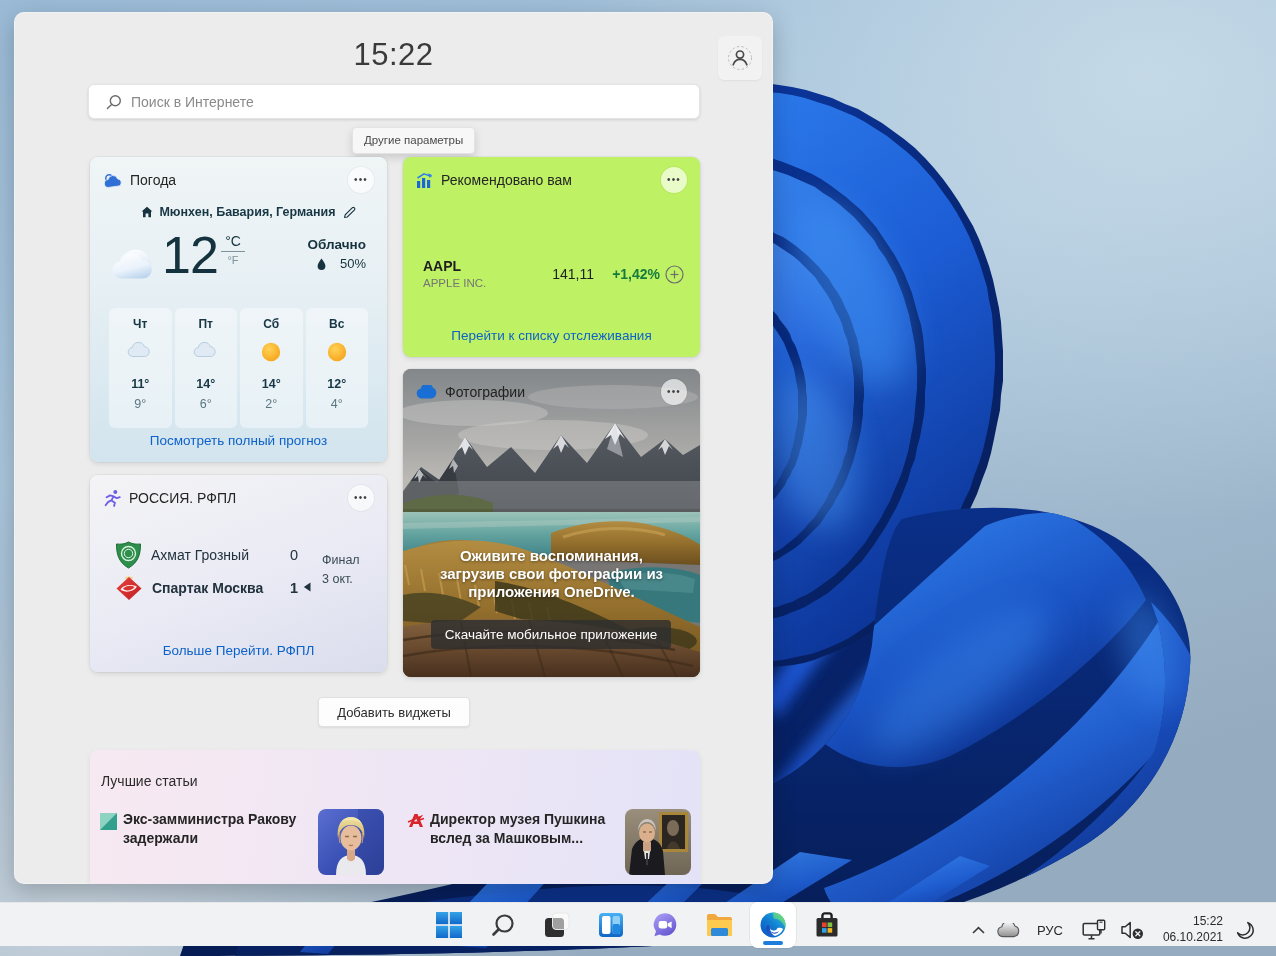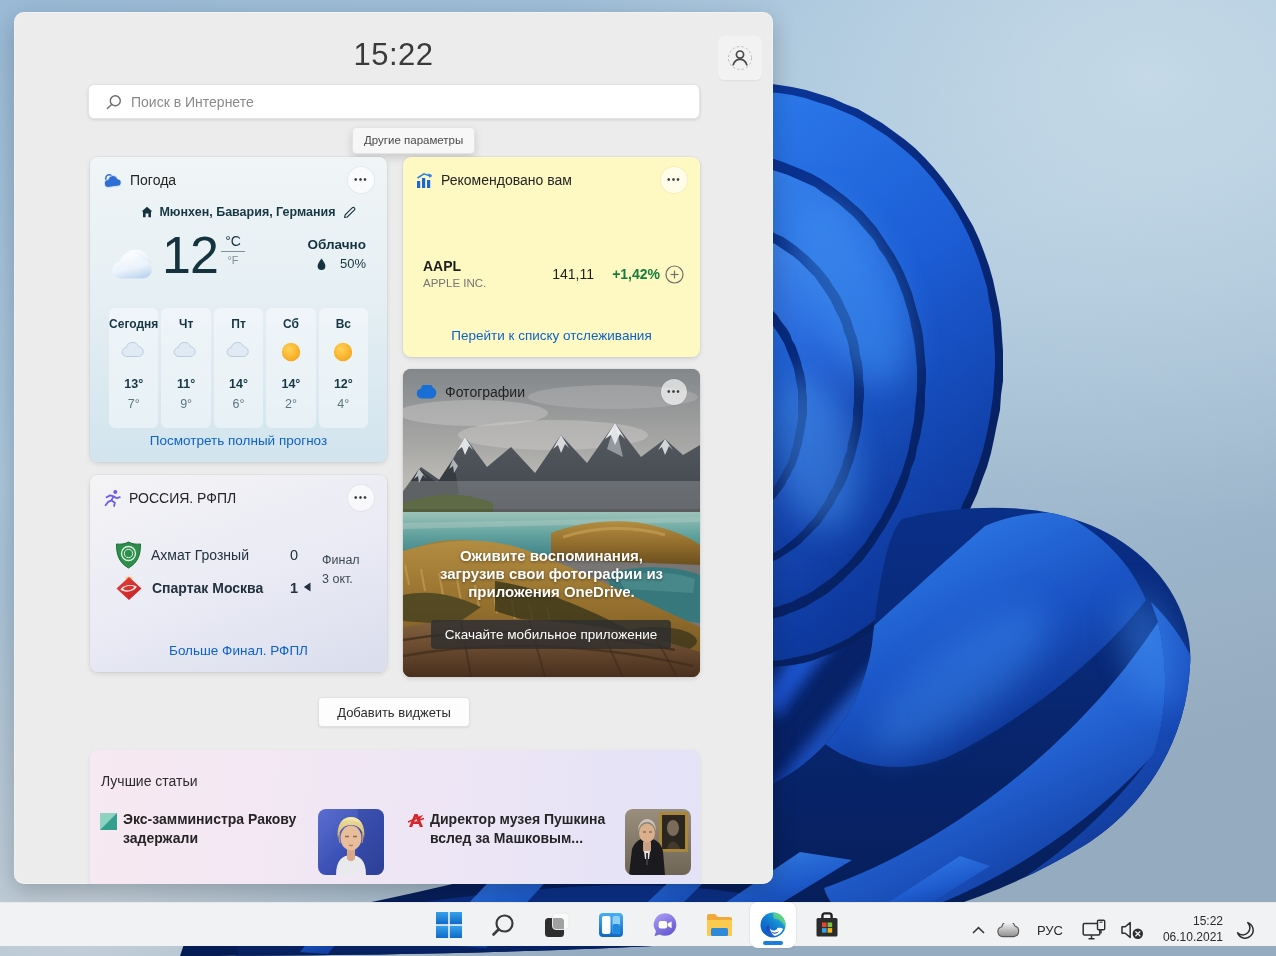--- a/index.html
+++ b/index.html
@@ -89,21 +89,21 @@
   .w-day {
     flex:1; background:rgba(255,255,255,0.42); border-radius:6px;
     display:flex; flex-direction:column; align-items:center; color:#173744;
   }
   .w-day .d { font-size:12px; font-weight:bold; margin-top:9px; }
   .w-day .ic { margin-top:9px; height:24px; }
   .w-day .hi { font-size:12.5px; font-weight:bold; margin-top:13px; }
   .w-day .lo { font-size:12.5px; color:#5c7681; margin-top:6px; }
 
   
-  .stocks { left:389px; top:145px; width:297px; height:200px; background:#fef9c3; }
+  .stocks { left:389px; top:145px; width:297px; height:200px; background:#bef264; }
   .s-row { position:absolute; left:20px; right:16px; height:34px; }
   .s-row.r1 { top:55px; }
   .s-row.r2 { top:101px; }
   .s-tick { position:absolute; left:0; top:0; font-size:14px; font-weight:bold; color:#1f1f1f; }
   .s-name { position:absolute; left:0; top:19px; font-size:11.5px; color:#757575; }
   .s-price { position:absolute; right:90px; top:8px; font-size:14px; color:#1f1f1f; }
   .s-chg { position:absolute; right:24px; top:8px; font-size:14px; font-weight:bold; color:#157c3d; }
   .s-add { position:absolute; right:0; top:7px; }
 
   
@@ -371,30 +371,20 @@
         <div class="c1">Облачно</div>
         <div class="c2">
           <svg width="9" height="12" viewBox="0 0 9 12">
             <path d="M4.5,0.6 C6.8,3.8 8.4,6.1 8.4,8 a3.9,3.9 0 0 1 -7.8,0 C0.6,6.1 2.2,3.8 4.5,0.6 Z" fill="#17333f"></path>
           </svg>
           <span>50%</span>
         </div>
       </div>
     </div>
     <div class="w-days">
-      <div class="w-day">
-        <span class="d">Сегодня</span>
-        <span class="ic">
-          <svg width="26" height="18" viewBox="0 0 26 18">
-              <path d="M6,16.5 a4.5,4.5 0 0 1 -0.6,-9 a6.2,6.2 0 0 1 12,-0.8 a5,5 0 0 1 4.8,5 a4.8,4.8 0 0 1 -4.8,4.8 z" fill="#dfeaf4" stroke="#b8cede" stroke-width="1"></path>
-            </svg>
-        </span>
-        <span class="hi">13°</span>
-        <span class="lo">7°</span>
-      </div>
       <div class="w-day">
         <span class="d">Чт</span>
         <span class="ic">
           <svg width="26" height="18" viewBox="0 0 26 18">
               <path d="M6,16.5 a4.5,4.5 0 0 1 -0.6,-9 a6.2,6.2 0 0 1 12,-0.8 a5,5 0 0 1 4.8,5 a4.8,4.8 0 0 1 -4.8,4.8 z" fill="#dfeaf4" stroke="#b8cede" stroke-width="1"></path>
             </svg>
         </span>
         <span class="hi">11°</span>
         <span class="lo">9°</span>
       </div>
@@ -502,21 +492,21 @@
       <span class="nm">Спартак Москва</span>
       <span class="sc">1</span>
       <svg class="sp-win" width="8" height="10" viewBox="0 0 8 10">
         <path d="M7.5,0.5 L7.5,9.5 L0.8,5 Z" fill="#22323e"></path>
       </svg>
     </div>
     <div class="sp-meta">
       <div>Финал</div>
       <div>3 окт.</div>
     </div>
-    <div class="card-link">Больше Финал. РФПЛ</div>
+    <div class="card-link">Больше Перейти. РФПЛ</div>
   </div>
 
   <div class="card photos">
     <svg class="ph-img" width="297" height="308" viewBox="0 0 297 308" preserveAspectRatio="none">
       <defs>
         <linearGradient id="phsky" x1="0" y1="0" x2="0" y2="1">
           <stop offset="0" stop-color="#83878a"></stop>
           <stop offset="0.5" stop-color="#a9a9a7"></stop>
           <stop offset="0.85" stop-color="#cbc7c0"></stop>
           <stop offset="1" stop-color="#d8d1c6"></stop>

